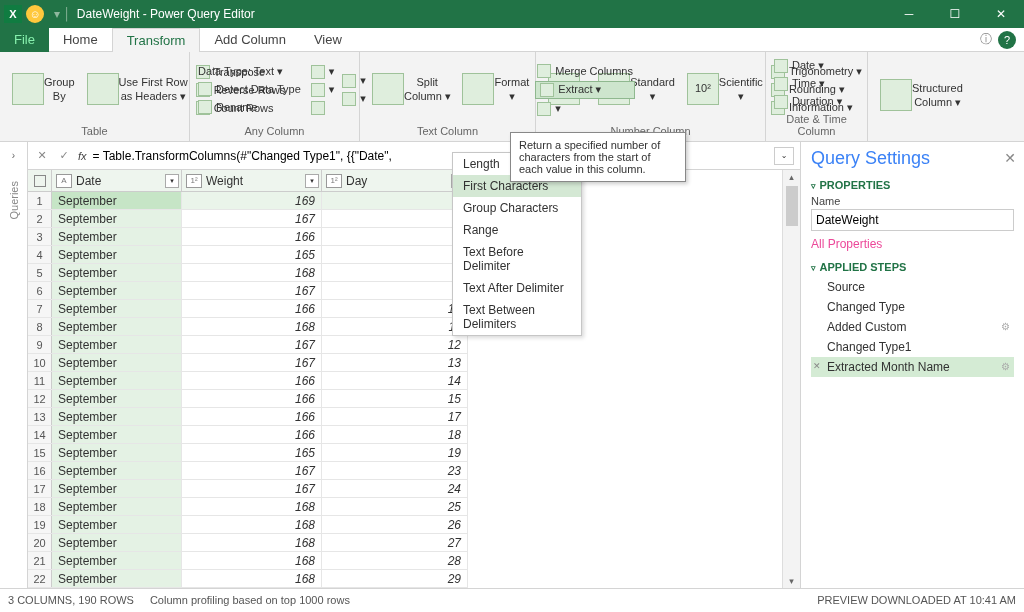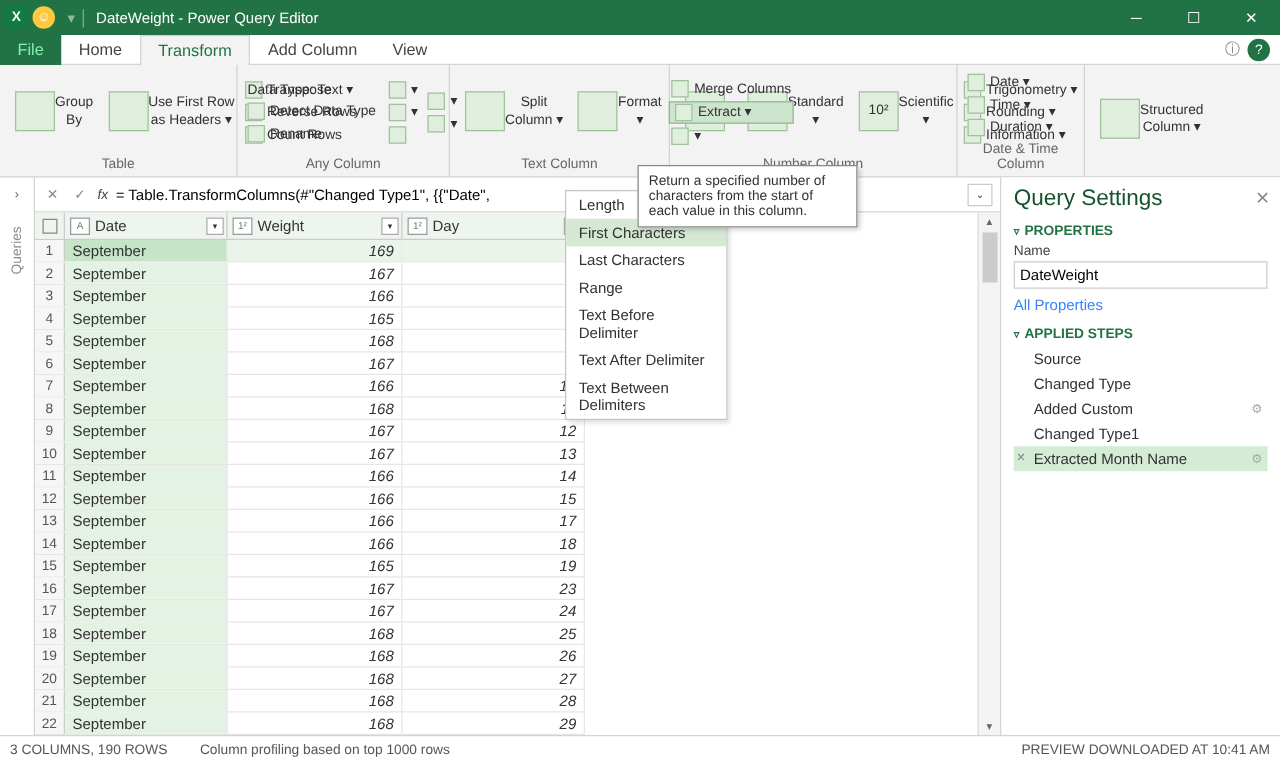--- a/index.html
+++ b/index.html
@@ -51,34 +51,34 @@
 .grow .rn{width:24px;border-right:1px solid #ccc;background:#f6f6f6;text-align:center;font-size:11px;color:#555;line-height:18px}
 .grow .c{border-right:1px solid #e6e6e6;padding:0 6px;font-size:12px;line-height:18px}
 .grow .c.date{width:130px;background:#e4f2e4}
 .grow .c.weight{width:140px;text-align:right;font-style:italic}
 .grow .c.day{width:146px;text-align:right;font-style:italic}
 .grow:first-of-type .c.date{background:#c6e5c6}
 .grow:first-of-type .c.weight,.grow:first-of-type .c.day{background:#eaf4ea}
 .vsb{width:18px;background:#f3f3f3;border-left:1px solid #ddd;display:flex;flex-direction:column;align-items:center;padding:2px 0;font-size:9px;color:#666}
 .vsb .thumb{width:12px;height:40px;background:#ccc;margin-top:4px}
 .settings{width:224px;border-left:1px solid #d4d4d4;padding:6px 10px;background:#fff;position:relative}
-.settings h2{color:#14532d;font-weight:normal;font-size:18px;margin-bottom:10px}
+.settings h2{color:#3b82f6;font-weight:normal;font-size:18px;margin-bottom:10px}
 .settings .close{position:absolute;right:8px;top:8px;color:#888;font-size:14px}
 .sect{margin-bottom:10px}
 .sect h3{color:#217346;font-size:11px;font-weight:bold;margin-bottom:4px}
 .sect h3::before{content:"▿";margin-right:4px;font-size:9px}
 .sect .f{font-size:11px;color:#444;margin-bottom:2px}
 .sect input{width:100%;border:1px solid #ccc;padding:3px 4px;font-size:12px}
-.sect .link{color:#3b82f6;font-size:12px;margin-top:6px;display:block}
+.sect .link{color:#ec4899;font-size:12px;margin-top:6px;display:block}
 .steps{border:0}
 .step{padding:3px 6px 3px 16px;font-size:12px;position:relative}
 .step.sel{background:#d4ebd4}
 .step .gear{position:absolute;right:4px;top:4px;color:#aaa;font-size:10px}
 .step .x{position:absolute;left:2px;top:4px;font-size:9px;color:#888}
-.statusbar{height:22px;background:#fff;border-top:1px solid #d4d4d4;display:flex;align-items:center;padding:0 8px;font-size:11px;color:#555;gap:26px}
+.statusbar{height:22px;background:#fff;border-top:1px solid #d4d4d4;display:flex;align-items:center;padding:0 8px;font-size:11px;color:#555;gap:16px}
 .statusbar .r{margin-left:auto}
 
 .ddmenu{position:absolute;left:424px;top:10px;width:130px;background:#fff;border:1px solid #c6c6c6;box-shadow:2px 2px 4px rgba(0,0,0,.15);z-index:10}
 .ddmenu .mi{padding:4px 10px;font-size:12px}
 .ddmenu .mi.hover{background:#d4e8d4}
 .tooltip{position:absolute;left:510px;top:132px;width:176px;background:#fff;border:1px solid #888;padding:6px 8px;font-size:11px;z-index:20;box-shadow:2px 2px 4px rgba(0,0,0,.2)}
 .extractbtn{background:#cde5cd;border:1px solid #8fb88f;padding:1px 4px}
 </style>
 </head>
 <body>
@@ -430,21 +430,21 @@
           <span>▴</span>
           <div class="thumb"></div>
           <div style="flex:1"></div>
           <span>▾</span>
         </div>
     </div>
 
     <div class="ddmenu">
       <div class="mi">Length</div>
       <div class="mi hover">First Characters</div>
-      <div class="mi">Last Characters</div>
+      <div class="mi">Group Characters</div>
       <div class="mi">Range</div>
       <div class="mi">Text Before Delimiter</div>
       <div class="mi">Text After Delimiter</div>
       <div class="mi">Text Between Delimiters</div>
     </div>
   </div>
 
   <div class="settings">
     <div class="close">✕</div>
     <h2>Query Settings</h2>

